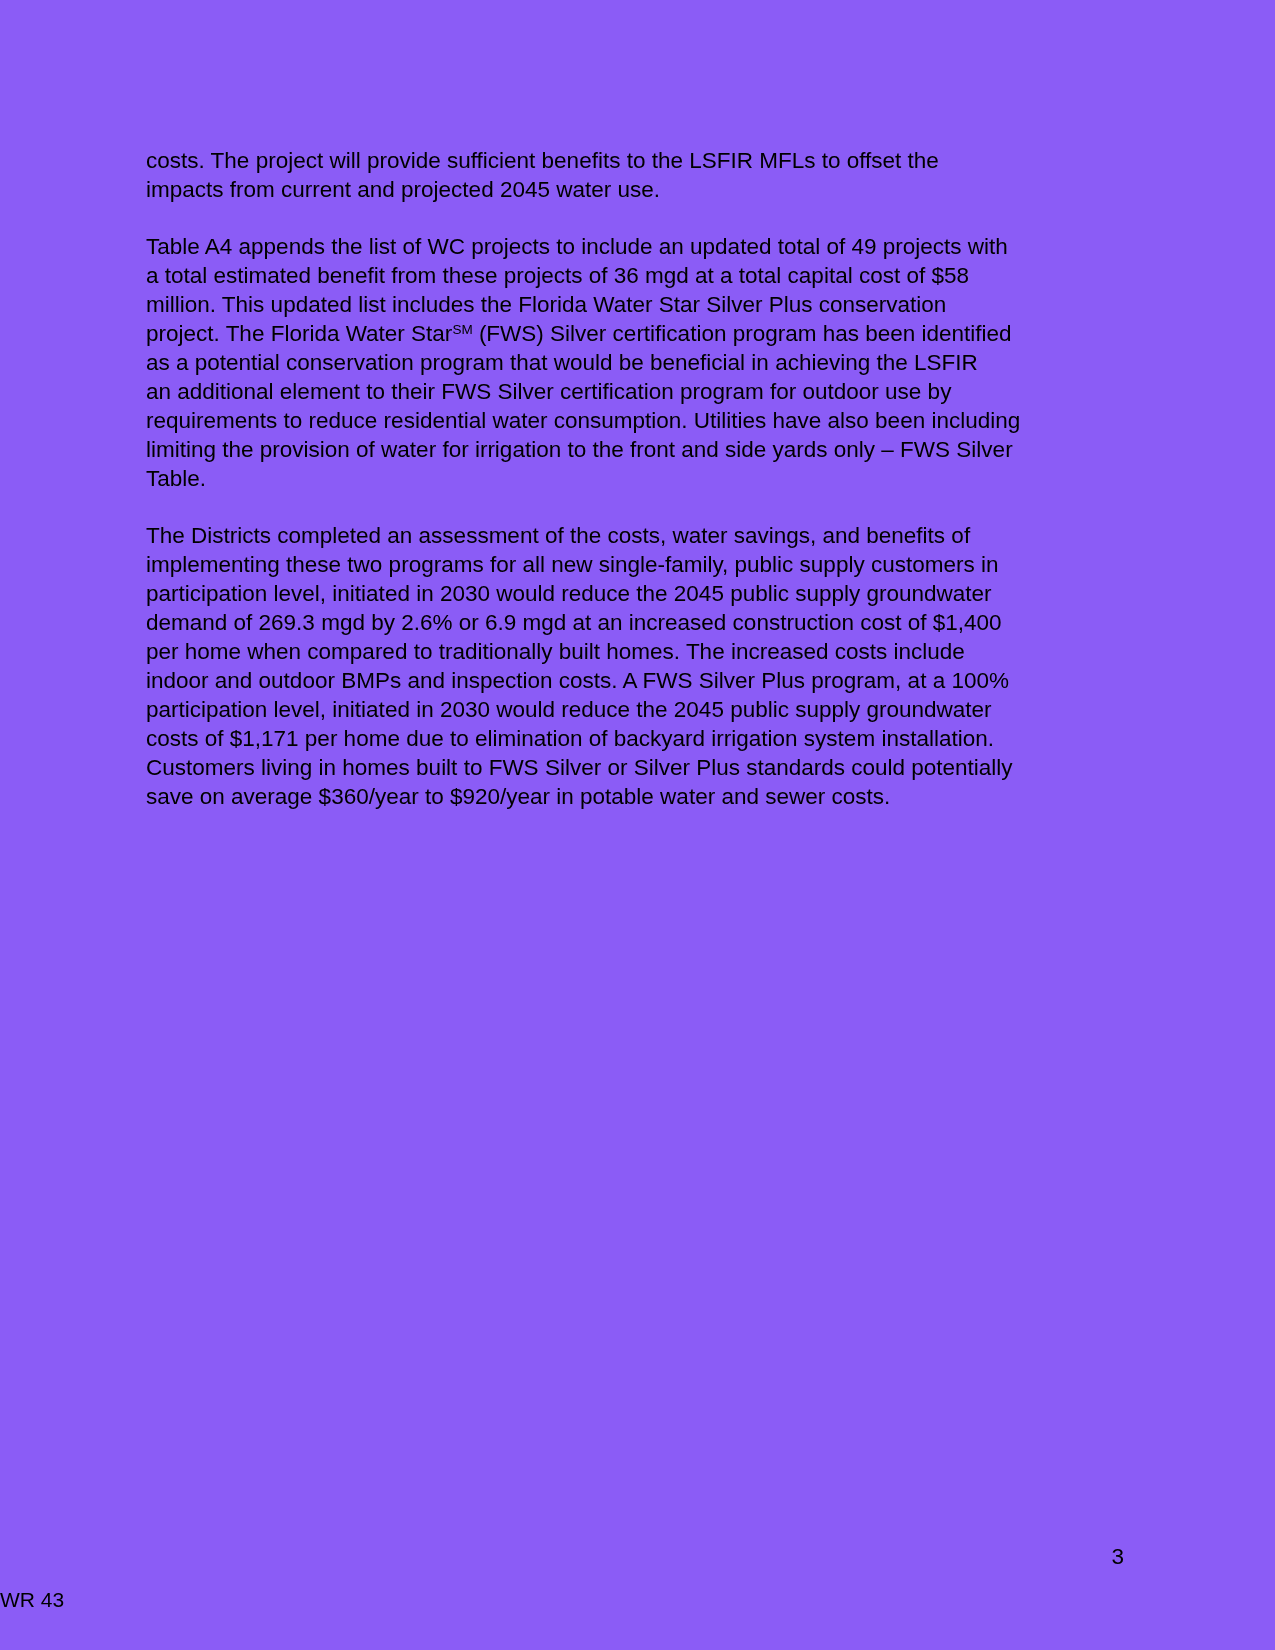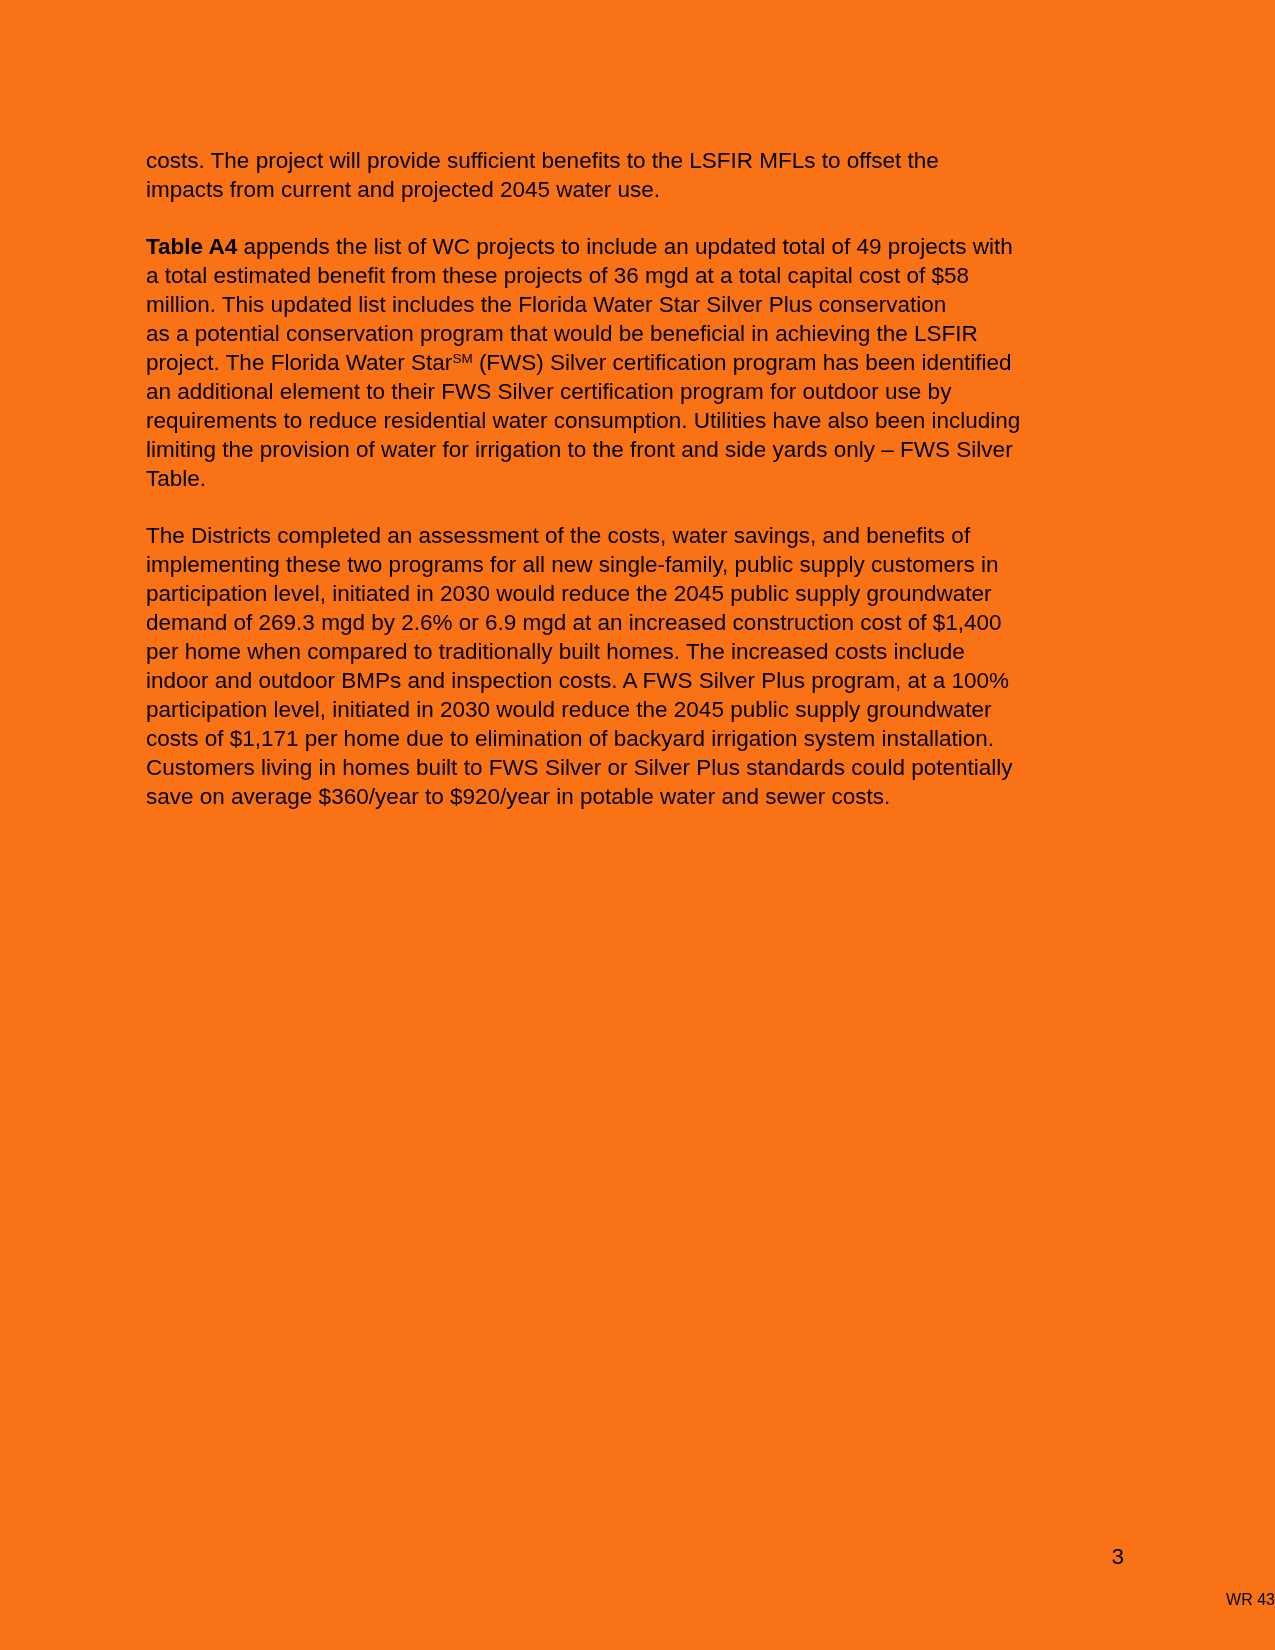--- a/index.html
+++ b/index.html
@@ -4,37 +4,37 @@
 <style>
   html, body {
     margin: 0;
     padding: 0;
     background: #ffffff;
   }
   .page {
     position: relative;
     width: 1275px;
     height: 1650px;
-    background: #f97316;
+    background: #8b5cf6;
     overflow: hidden;
     font-family: "Liberation Sans", sans-serif;
     color: #000000;
   }
   .text-block {
     position: absolute;
     left: 146px;
     top: 146px;
     width: 982px;
     font-size: 22.5px;
     line-height: 29px;
   }
   .paragraph { margin: 0 0 28px 0; }
   .paragraph:last-child { margin-bottom: 0; margin-top: 16px; }
   .line { white-space: nowrap; }
-  .line strong { font-weight: bold; }
+  .line strong { font-weight: normal; }
   .line sup {
     font-size: 13.5px;
     vertical-align: baseline;
     position: relative;
     top: -7px;
     line-height: 0;
   }
   .footer-page-number {
     position: absolute;
     left: 146px;
@@ -42,40 +42,40 @@
     width: 978px;
     text-align: right;
     font-size: 22.5px;
     line-height: 29px;
   }
   .footer-doc-code {
     position: absolute;
     left: 0;
     top: 1585px;
     width: 1275px;
-    text-align: right;
-    font-size: 16px;
+    text-align: left;
+    font-size: 21px;
     line-height: 29px;
   }
 </style>
 </head>
 <body>
 
 <div class="page">
   <div class="text-block">
       <div class="paragraph">
         <div class="line"><span>costs. The project will provide sufficient benefits to the LSFIR MFLs to offset the</span></div>
         <div class="line"><span>impacts from current and projected 2045 water use.</span></div>
       </div>
       <div class="paragraph">
         <div class="line"><strong>Table A4</strong><span> appends the list of WC projects to include an updated total of 49 projects with</span></div>
         <div class="line"><span>a total estimated benefit from these projects of 36 mgd at a total capital cost of $58</span></div>
         <div class="line"><span>million. This updated list includes the Florida Water Star Silver Plus conservation</span></div>
+        <div class="line"><span>project. The Florida Water Star</span><sup>SM</sup><span> (FWS) Silver certification program has been identified</span></div>
         <div class="line"><span>as a potential conservation program that would be beneficial in achieving the LSFIR</span></div>
-        <div class="line"><span>project. The Florida Water Star</span><sup>SM</sup><span> (FWS) Silver certification program has been identified</span></div>
         <div class="line"><span>an additional element to their FWS Silver certification program for outdoor use by</span></div>
         <div class="line"><span>requirements to reduce residential water consumption. Utilities have also been including</span></div>
         <div class="line"><span>limiting the provision of water for irrigation to the front and side yards only – FWS Silver</span></div>
         <div class="line"><span>Table.</span></div>
       </div>
       <div class="paragraph">
         <div class="line"><span>The Districts completed an assessment of the costs, water savings, and benefits of</span></div>
         <div class="line"><span>implementing these two programs for all new single-family, public supply customers in</span></div>
         <div class="line"><span>participation level, initiated in 2030 would reduce the 2045 public supply groundwater</span></div>
         <div class="line"><span>demand of 269.3 mgd by 2.6% or 6.9 mgd at an increased construction cost of $1,400</span></div>

